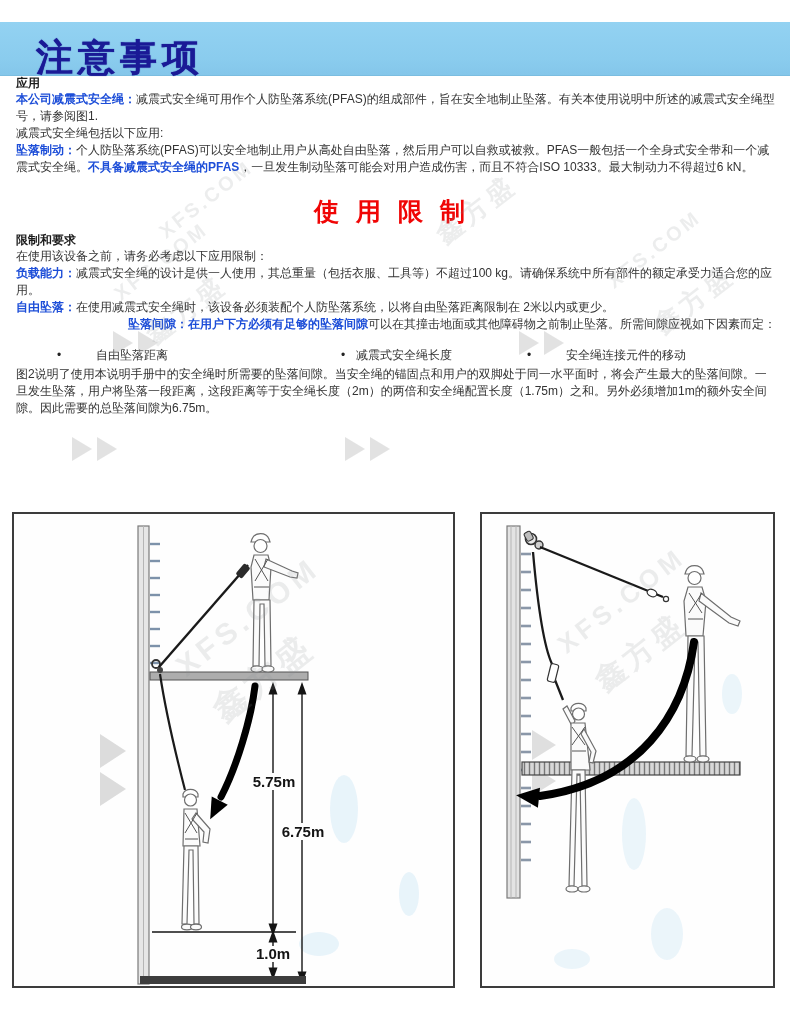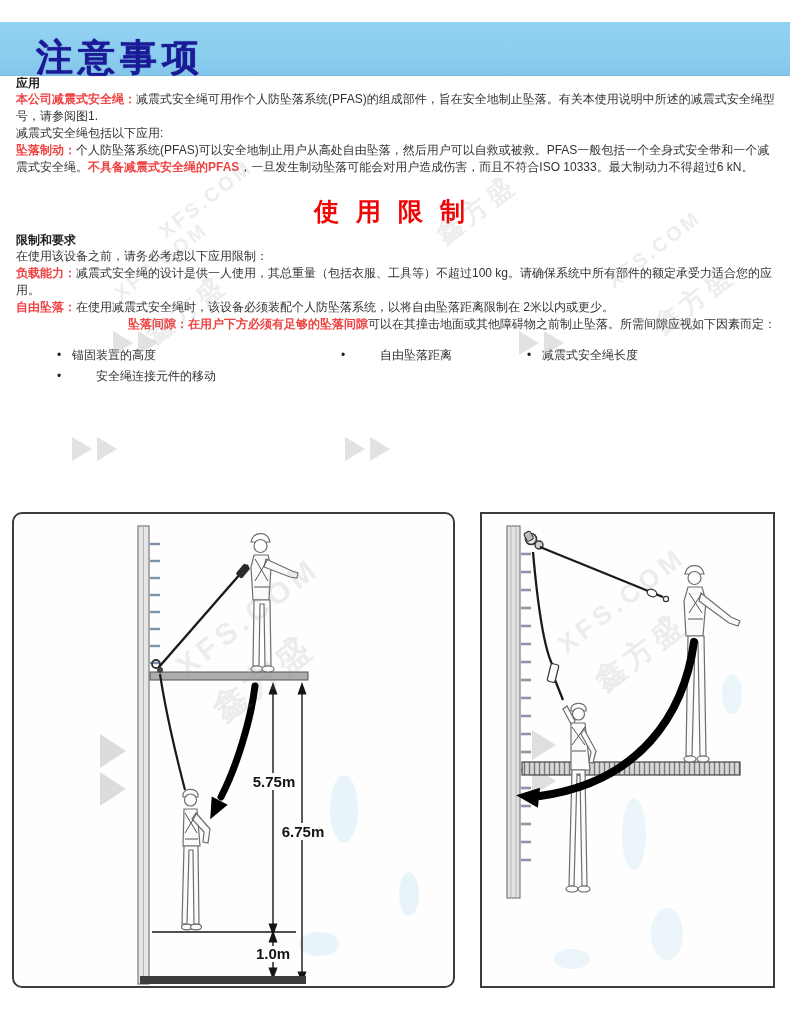--- a/index.html
+++ b/index.html
@@ -23,21 +23,21 @@
     text-shadow:0 0 1px #1a1a96;
   }
   
   .content{position:absolute;left:16px;top:75px;width:760px;}
   .content p,.content h3{margin:0;font-size:12px;line-height:17px;}
   .content h3{font-weight:bold;color:#1c1c1c;line-height:16px;}
   .h-app{margin-top:22px;}
   .p1{margin-top:9px;}
   .p2{margin-top:6px;}
   .p3{margin-top:5px;}
-  b.lead{color:#ef4444;}
+  b.lead{color:#1d4ed8;}
   .red-title{
     margin-top:14px;height:42px;line-height:42px;
     text-align:center;padding-left:4px;
     font-size:25px;font-weight:600;letter-spacing:17px;
     color:#f00505;white-space:nowrap;
   }
   .h-restr{margin-top:1px;}
   .intro{margin-top:3px;}
   .p-load{margin-top:7px;}
   .p-free{margin-top:17px;}
@@ -49,21 +49,21 @@
   }
   .factor{font-size:12px;line-height:21px;white-space:nowrap;}
   .factor .dot{display:inline-block;width:15px;color:#222;}
   .factor.c2 .dot,.factor.c3 .dot{width:39px;}
   .p-fig{margin-top:2px;line-height:16.5px;}
   
   .diagram-box{
     position:absolute;top:512px;height:476px;box-sizing:border-box;
     border:2px solid #3c3c3c;background:#fefefe;
   }
-  .diagram-box.left{left:12px;width:443px;border-radius:10px;}
+  .diagram-box.left{left:12px;width:443px;}
   .diagram-box.right{left:480px;width:295px;}
   .diagram-box svg{display:block;}
   
   .wm{
     position:absolute;pointer-events:none;white-space:nowrap;
     color:#8d9296;opacity:.16;font-weight:bold;
     transform:rotate(-38deg);letter-spacing:3px;z-index:5;
   }
   .wm.s20{font-size:20px;}
   .wm.s26{font-size:26px;letter-spacing:5px;}
@@ -98,26 +98,26 @@
     <h3 class="h-restr">限制和要求</h3>
     <p class="intro">在使用该设备之前，请务必考虑以下应用限制：</p>
 
     <p class="p-load"><b class="lead">负载能力：</b><span>减震式安全绳的设计是供一人使用，其总重量（包括衣服、工具等）不超过100 kg。请确保系统中所有部件的额定承受力适合您的应用。</span></p>
 
     <p class="p-free"><b class="lead">自由坠落：</b><span>在使用减震式安全绳时，该设备必须装配个人防坠落系统，以将自由坠落距离限制在 2米以内或更少。</span></p>
 
     <p class="p-clear"><b class="lead">坠落间隙：</b><b class="lead">在用户下方必须有足够的坠落间隙</b><span>可以在其撞击地面或其他障碍物之前制止坠落。所需间隙应视如下因素而定：</span></p>
 
     <div class="factors">
-      <div class="factor c1"><span class="dot">•</span><span>锚固装置的高度</span></div>
       <div class="factor c2"><span class="dot">•</span><span>自由坠落距离</span></div>
       <div class="factor c1"><span class="dot">•</span><span>减震式安全绳长度</span></div>
       <div class="factor c3"><span class="dot">•</span><span>安全绳连接元件的移动</span></div>
     </div>
 
+    <p class="p-fig">图2说明了使用本说明手册中的安全绳时所需要的坠落间隙。当安全绳的锚固点和用户的双脚处于同一水平面时，将会产生最大的坠落间隙。一旦发生坠落，用户将坠落一段距离，这段距离等于安全绳长度（2m）的两倍和安全绳配置长度（1.75m）之和。另外必须增加1m的额外安全间隙。因此需要的总坠落间隙为6.75m。</p>
   </div>
 
   <div class="diagram-box left">
     <svg width="439" height="472" viewBox="0 0 439 472">
 
       <g fill="#cfe8f6" opacity="0.45">
         <ellipse cx="330" cy="295" rx="14" ry="34"></ellipse>
         <ellipse cx="305" cy="430" rx="20" ry="12"></ellipse>
         <ellipse cx="395" cy="380" rx="10" ry="22"></ellipse>
       </g>

